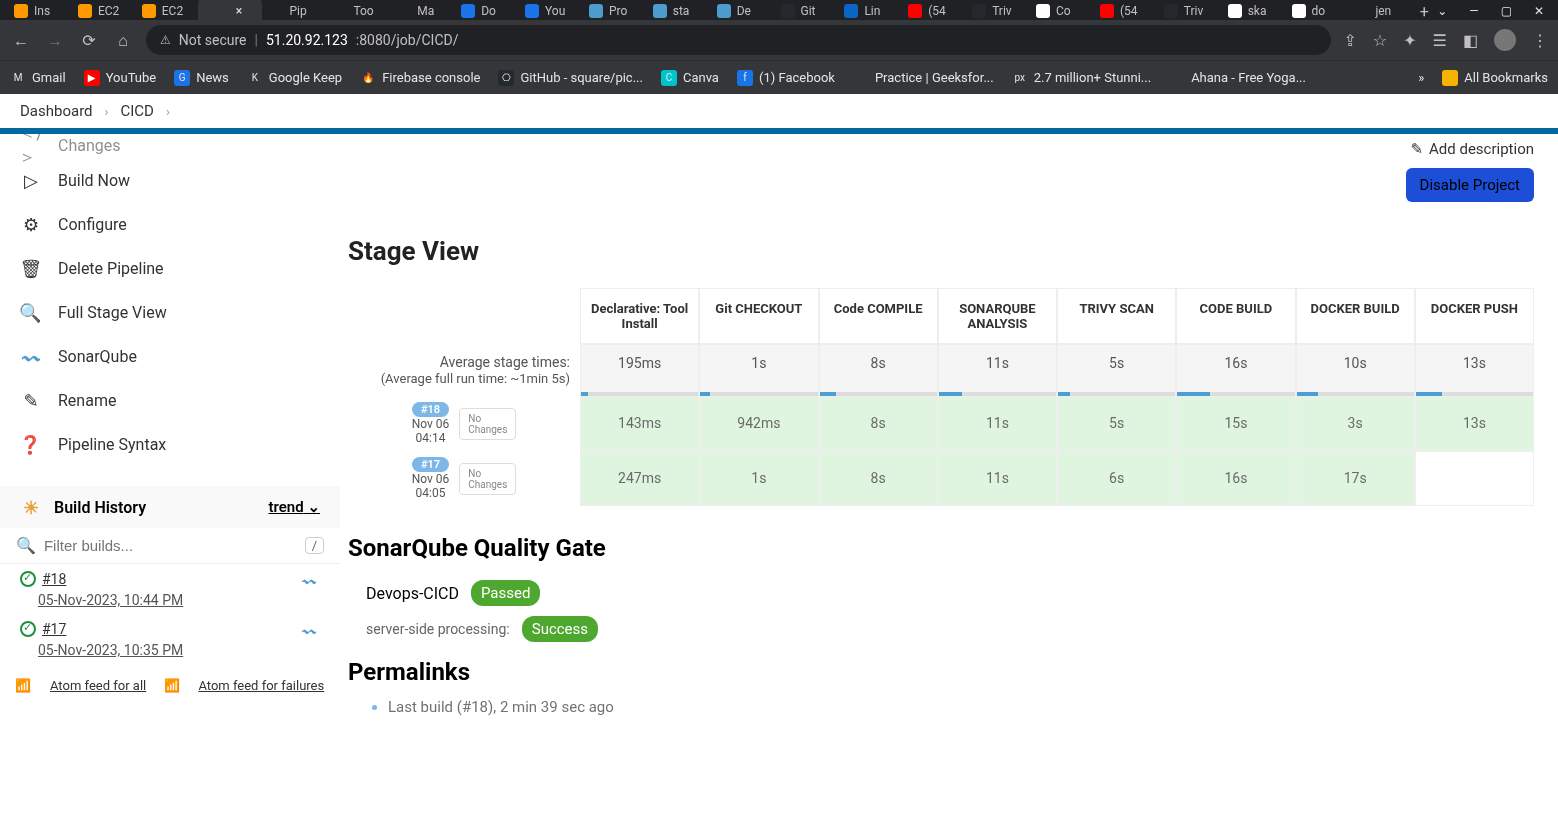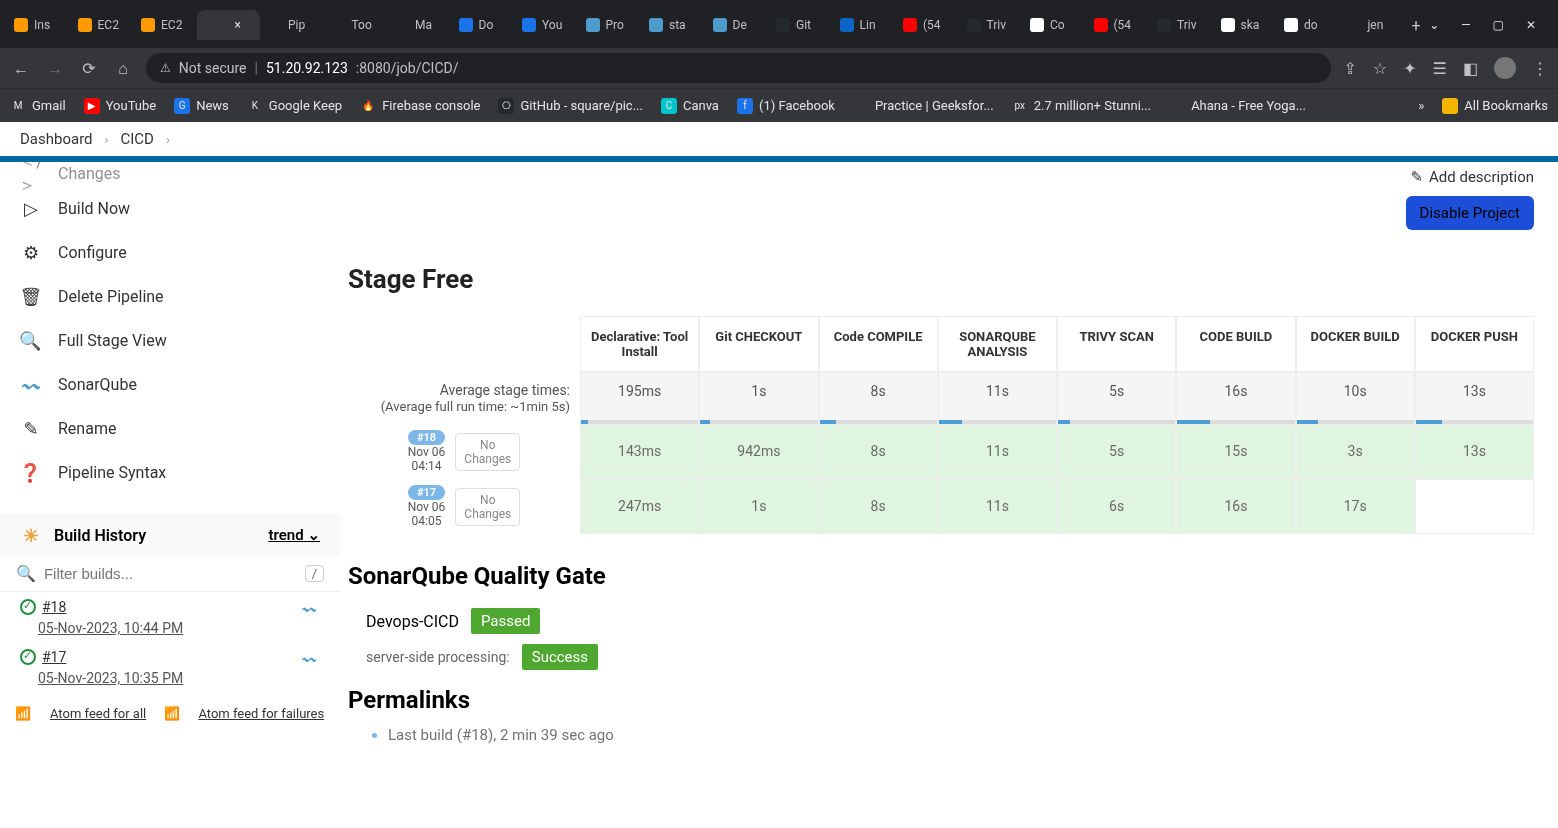--- a/index.html
+++ b/index.html
@@ -5,21 +5,21 @@
   * { box-sizing: border-box; margin: 0; padding: 0; }
   body {
     font-family: -apple-system, BlinkMacSystemFont, "Segoe UI", Roboto, Helvetica, Arial, sans-serif;
     width: 1558px;
     height: 828px;
     background: #fff;
     overflow: hidden;
   }
   
   .browser-chrome { background: #2b2b33; color: #e4e4e6; }
-  .tab-strip { display: flex; align-items: center; height: 48px; padding: 2px 8px 0 6px; gap: 0; background: #202124;}
+  .tab-strip { display: flex; align-items: center; height: 20px; padding: 2px 0 0 6px; gap: 0; background: #202124;}
   .tab {
     display: flex; align-items: center; gap: 6px; height: 30px;
     padding: 0 8px; font-size: 12px; color: #c0c0c4;
     border-top-left-radius: 8px; border-top-right-radius: 8px;
     max-width: 90px; overflow: hidden; white-space: nowrap; text-overflow: ellipsis;
     flex: 1 1 0;
   }
   .tab.active { background: #35363a; color: #fff; }
   .tab .favicon { width: 14px; height: 14px; border-radius: 3px; flex: 0 0 auto; display:flex;align-items:center;justify-content:center;font-size:10px;}
   .fav-orange { background:#ff9900; }
@@ -78,26 +78,26 @@
   .sg-hdr.first { background:transparent; border:none;}
   .sg-avgrow { border:1px solid #eee; background:#f5f5f5; padding:10px 6px; text-align:center; font-size:14px; color:#555; position:relative;}
   .sg-avgrow .bar { position:absolute; bottom:-1px; left:0; height:4px; background:#dcdcdc; width:100%;}
   .sg-avgrow .bar .fill { height:100%; background:#4b9fd5;}
   .sg-avgrow.first { background:transparent; border:none; text-align:right; font-size:14px; color:#555; padding-right:10px;}
   .sg-avgrow.first .sub { font-size:13px;}
   .sg-avgrow.first .uline { text-align:center;}
   .run-label { display:flex; align-items:center; justify-content:center; gap:10px; padding:6px 4px;}
   .run-label .badge { background:#7cb7e8; color:#fff; font-size:11px; border-radius:10px; padding:1px 7px; font-weight:600;}
   .run-label .dt { font-size:12px; color:#555; text-align:center;}
-  .nochanges { border:1px solid #ddd; font-size:12px; color:#888; padding:4px 8px; border-radius:4px; text-align:center;}
+  .nochanges { border:1px solid #ddd; font-size:10px; color:#888; padding:4px 8px; border-radius:4px; }
   .sg-cell { border:1px solid #eee; background:#e0f5e0; padding:18px 6px; text-align:center; font-size:14px; color:#6a6a6a;}
   .sg-cell.empty { background:#fff;}
   h2.sq-title { font-size:24px; font-weight:700; margin:28px 0 18px 0;}
   .sq-row { display:flex; align-items:center; gap:12px; margin-left:18px; margin-bottom:10px; font-size:16px;}
-  .badge-green { background:#4ea72e; color:#fff; padding:4px 10px; font-size:15px; border-radius:2px;}
+  .badge-green { background:#4ea72e; color:#fff; padding:4px 10px; font-size:15px; border-radius:12px;}
   .sq-row .lbl { font-size:14px; color:#666;}
   h2.perma { font-size:24px; font-weight:700; margin:16px 0 12px 0;}
   .perma-list { margin-left:40px;}
   .perma-list li { font-size:15px; color:#7cb7e8;}
   .perma-list a { color:#737373;}
   .avatar { width:22px; height:22px; border-radius:50%; background:#777;}
 </style>
 </head>
 <body>
 
@@ -356,21 +356,21 @@
       <div class="main-actions">
         <div class="link-action">
           <span>✎</span>
           <span>Add description</span>
         </div>
       </div>
       <div class="main-actions" style="padding-top:0">
         <div class="disable-btn">Disable Project</div>
       </div>
 
-      <h2 class="stage-title">Stage Free</h2>
+      <h2 class="stage-title">Stage View</h2>
 
       <div class="stage-grid" id="stage-grid">
           <div class="sg-hdr first"></div>
           <div class="sg-hdr">Declarative: Tool Install</div>
           <div class="sg-hdr">Git CHECKOUT</div>
           <div class="sg-hdr">Code COMPILE</div>
           <div class="sg-hdr">SONARQUBE ANALYSIS</div>
           <div class="sg-hdr">TRIVY SCAN</div>
           <div class="sg-hdr">CODE BUILD</div>
           <div class="sg-hdr">DOCKER BUILD</div>

